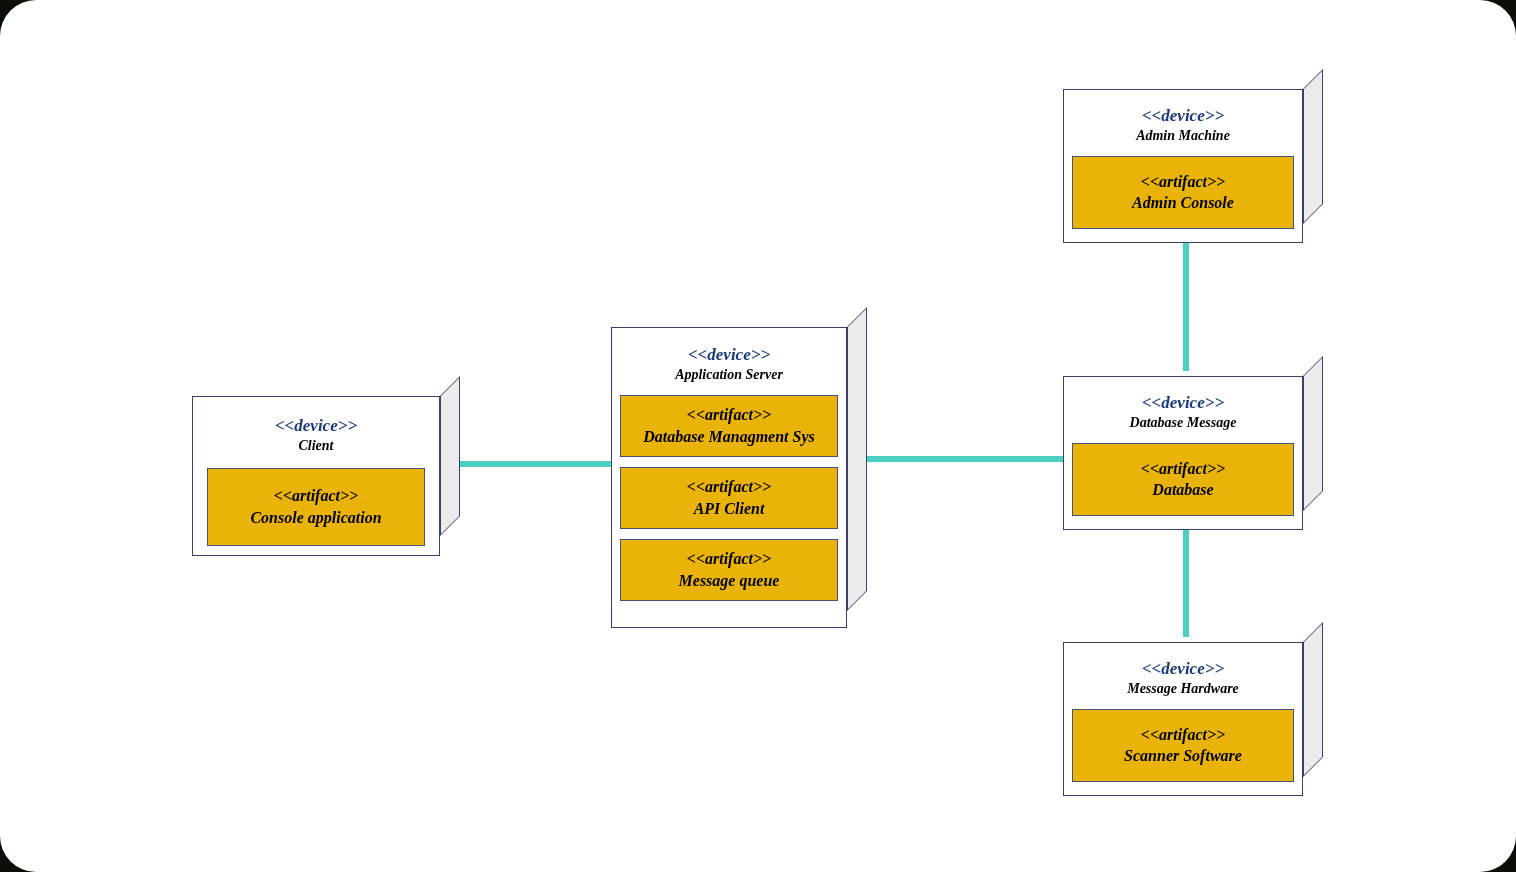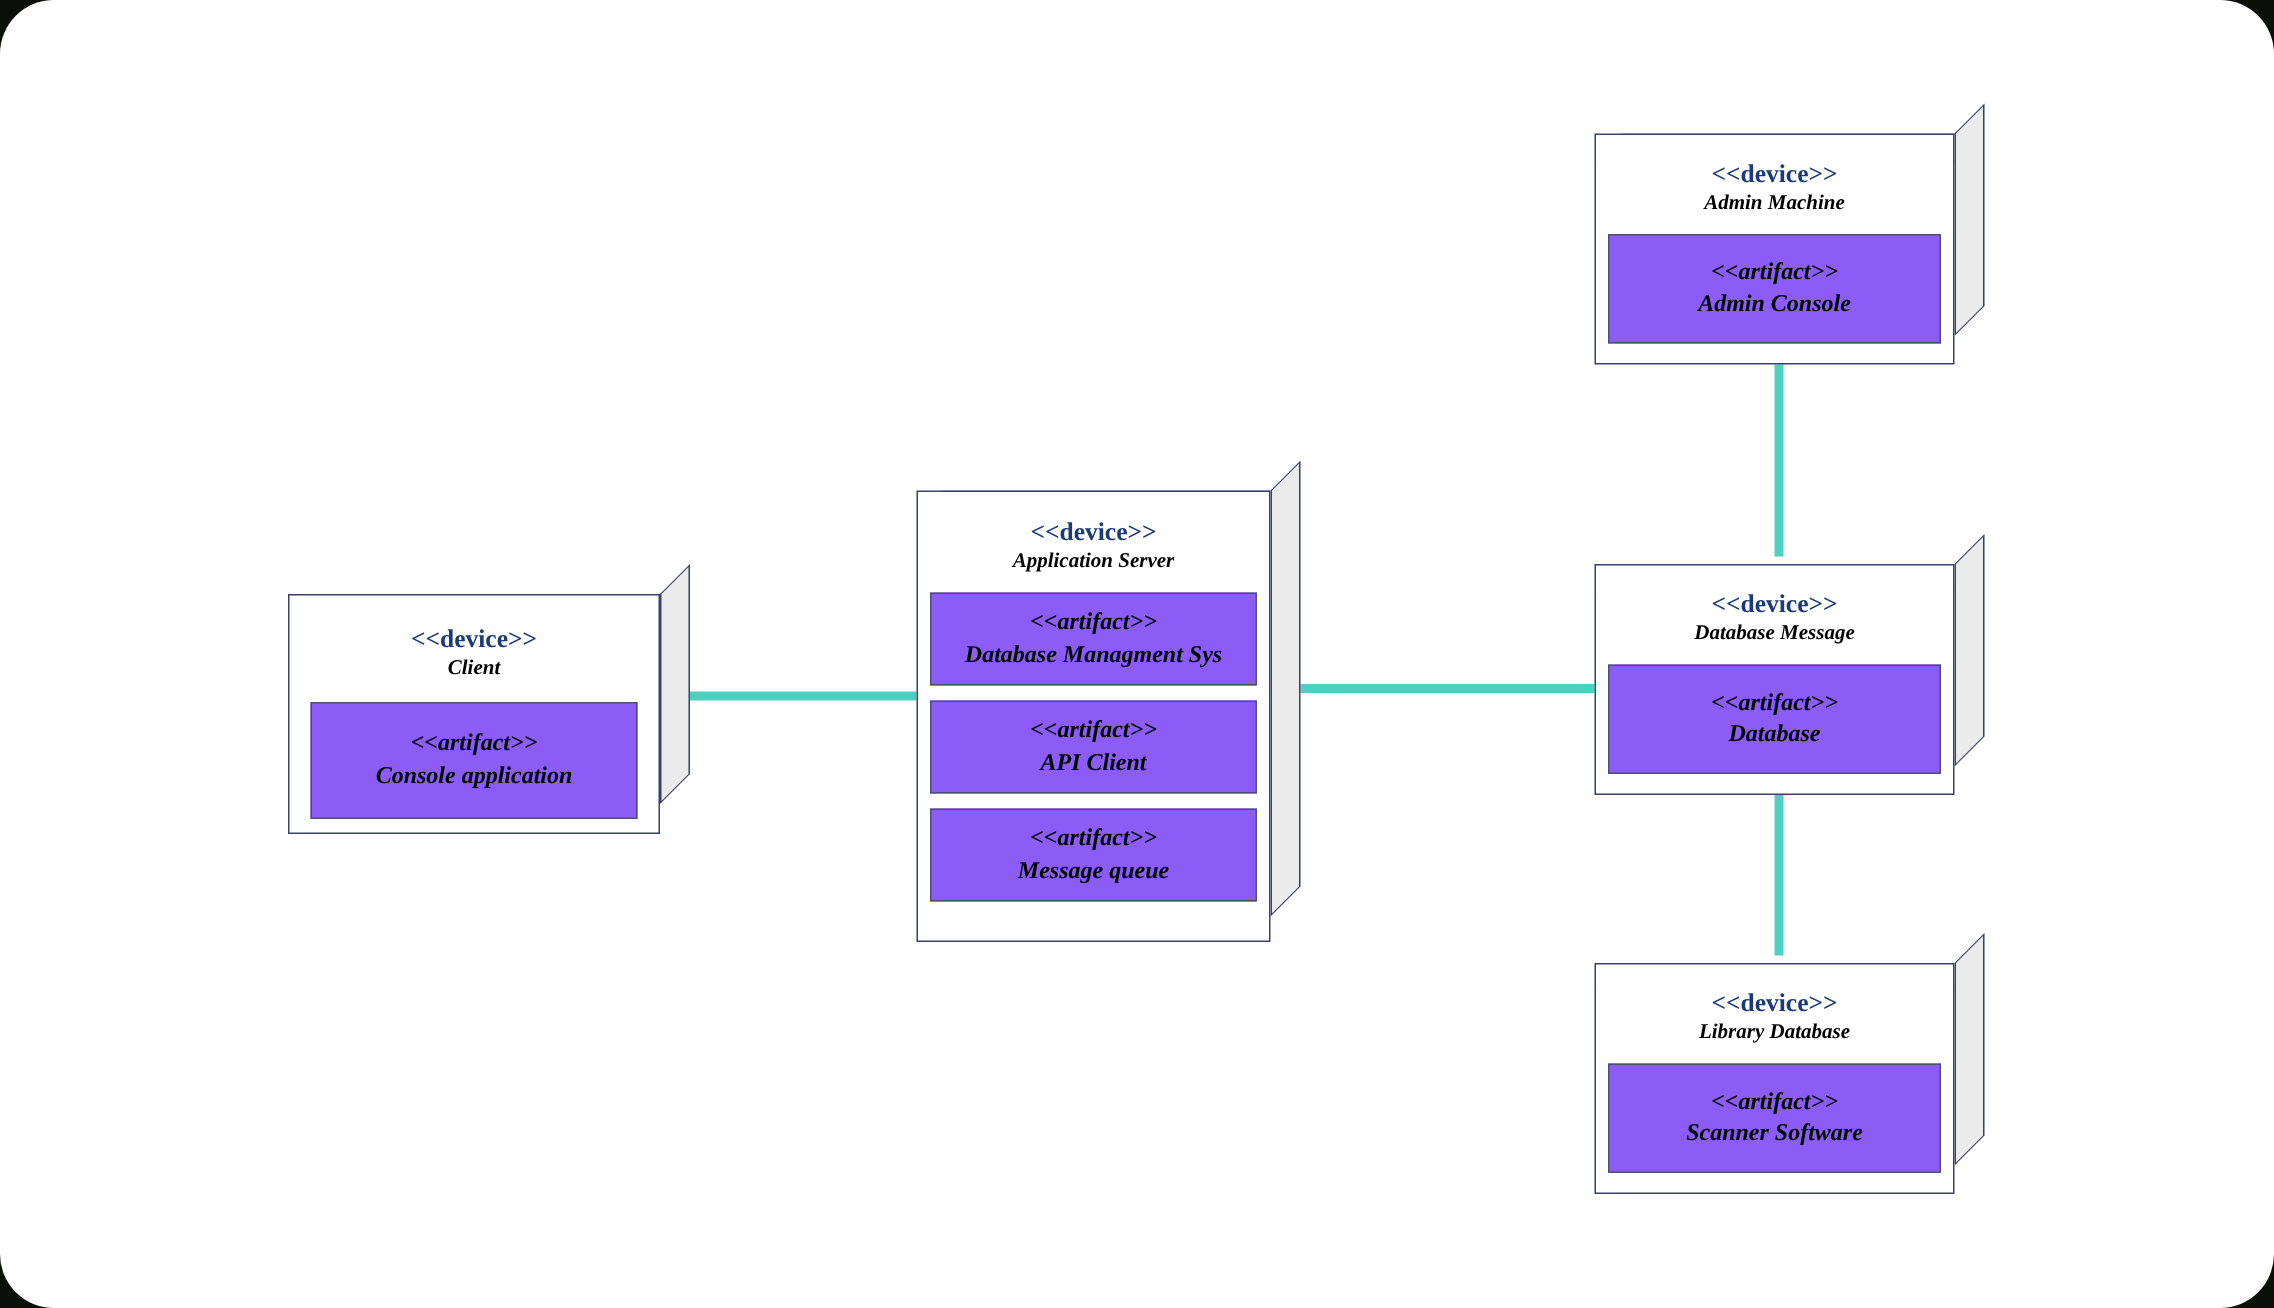--- a/index.html
+++ b/index.html
@@ -60,37 +60,38 @@
     background: #ffffff;
     border: 1.8px solid #3a3f6b;
     display: flex;
     flex-direction: column;
     align-items: center;
   }
 
   .stereotype-device {
     color: #1a3a7a;
     font-weight: bold;
+    font-style: italic;
     font-size: 17px;
     line-height: 1.32;
     white-space: nowrap;
     text-align: center;
   }
   .node-name {
     color: #000000;
     font-weight: bold;
     font-style: italic;
     font-size: 14px;
     line-height: 1.32;
     white-space: nowrap;
   }
 
   
   .artifact {
-    background: #8b5cf6;
+    background: #eab308;
     border: 1.8px solid #4a5178;
     display: flex;
     flex-direction: column;
     align-items: center;
     justify-content: center;
   }
   .stereotype-artifact {
     color: #000000;
     font-weight: bold;
     font-style: italic;
@@ -194,21 +195,21 @@
     </div>
   </div>
 
   <div class="node" style="left:1063px; top:623px; width:260px; height:173px;">
     <div class="node-top" style="left:0px; top:19px; width:240px; height:19px;
                 transform: skewX(-45deg);"></div>
     <div class="node-side" style="left:240px; top:19px; width:20px; height:135px;
                 transform: skewY(-45deg);"></div>
     <div class="node-front" style="left:0px; top:19px; width:240px; height:154px; padding-top:15px;">
       <div class="stereotype-device">&lt;&lt;device&gt;&gt;</div>
-      <div class="node-name">Library Database</div>
+      <div class="node-name">Message Hardware</div>
       <div class="artifact" style="width:222px; height:73px; margin-top:10px;">
         <div class="stereotype-artifact">&lt;&lt;artifact&gt;&gt;</div>
         <div class="artifact-name">Scanner Software</div>
       </div>
     </div>
   </div>
 
 </div>
 
 </body></html>

